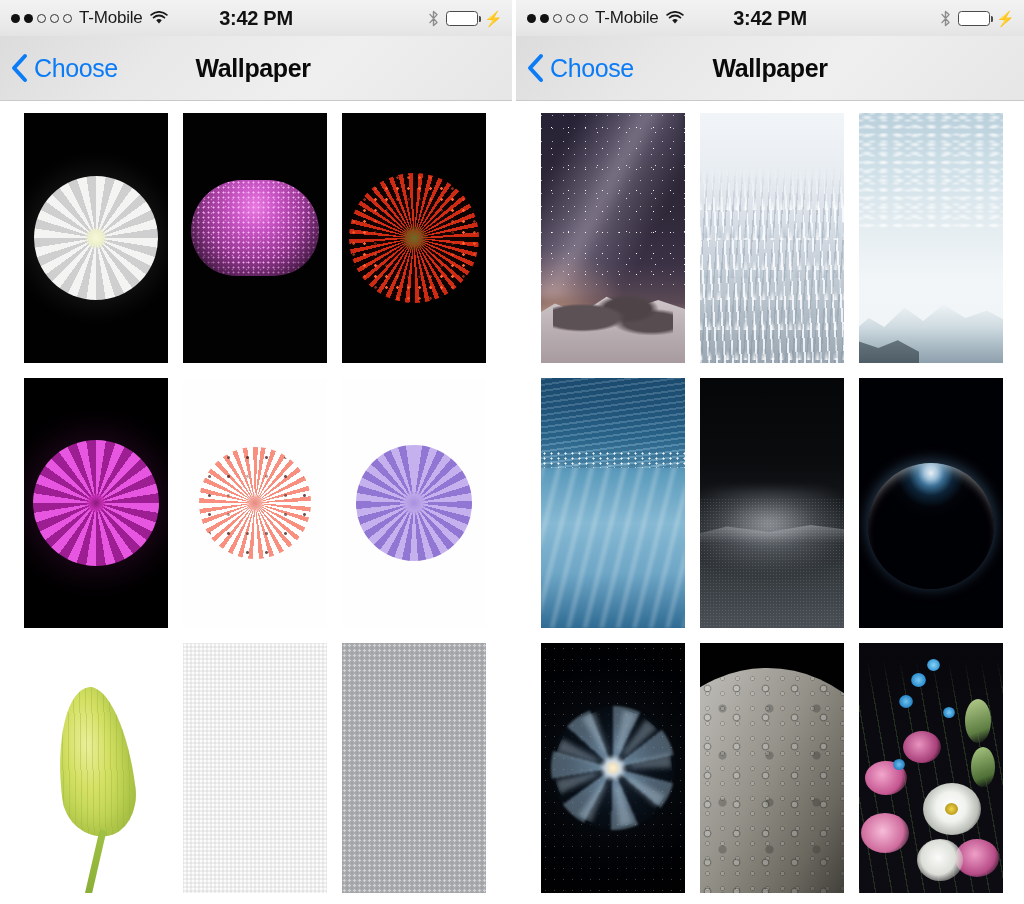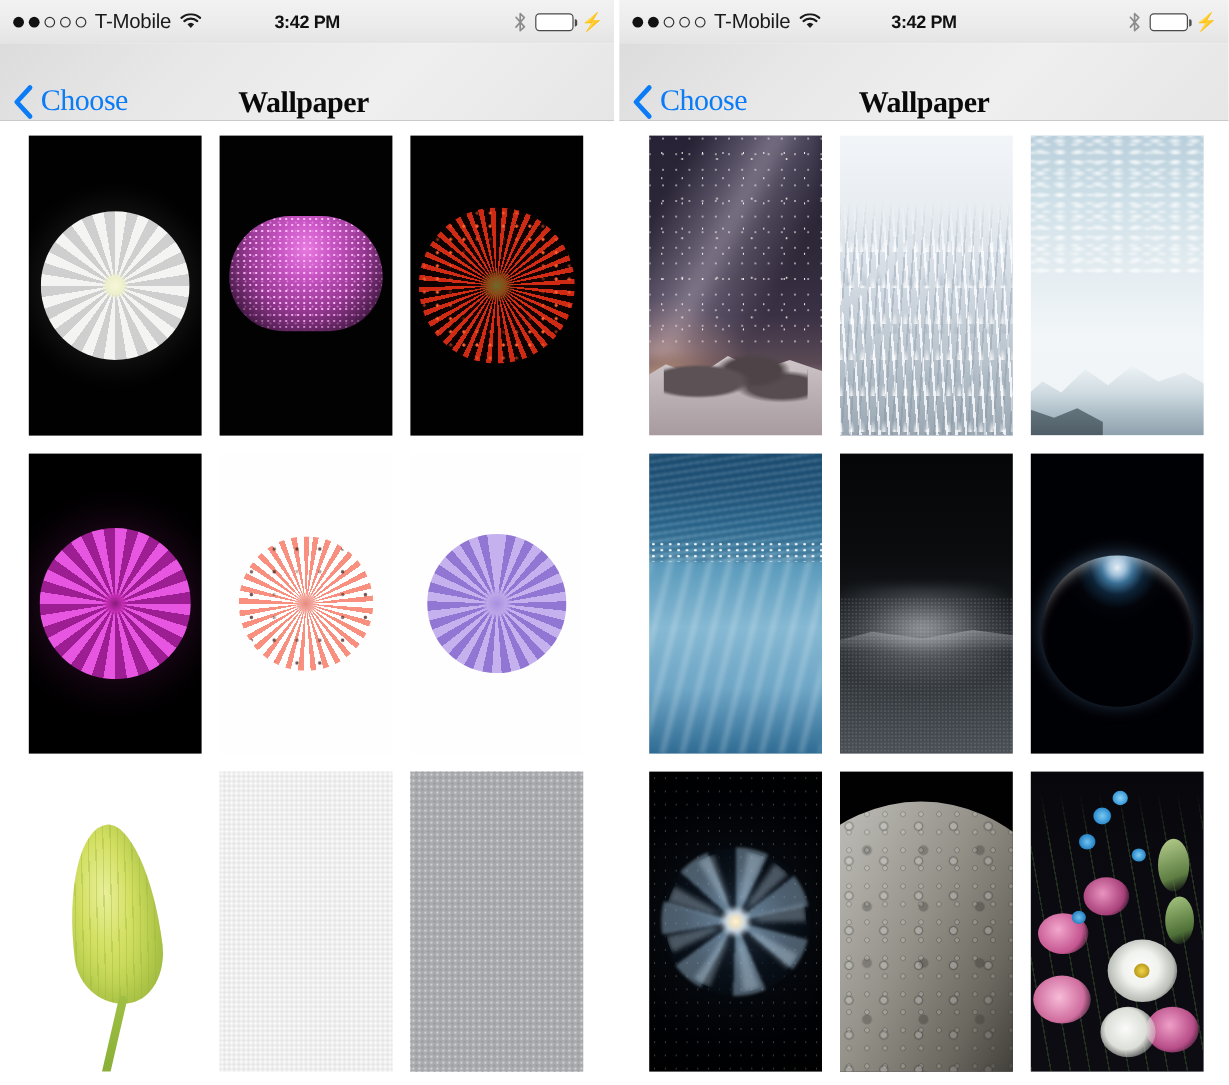--- a/index.html
+++ b/index.html
@@ -25,21 +25,21 @@
   .dot.filled { background: #111; }
   .dot.empty { background: transparent; border: 1.6px solid #333; }
   .carrier { font-size: 17px; color: #1a1a1a; letter-spacing: -0.2px; font-weight: 400; }
   .wifi { width: 18px; height: 14px; position: relative; }
 
   .sb-center {
     position: absolute; left: 0; right: 0; top: 0; height: 36px;
     display: flex; align-items: center; justify-content: center;
     pointer-events: none;
   }
-  .clock { font-size: 15px; font-weight: bold; color: #111; letter-spacing: -0.3px; }
+  .clock { font-size: 20px; font-weight: bold; color: #111; letter-spacing: -0.3px; }
 
   .sb-right {
     position: absolute; right: 9px; top: 0; height: 36px;
     display: flex; align-items: center; gap: 7px;
   }
   .bt { width: 11px; height: 17px; }
   .battery {
     position: relative; width: 32px; height: 15px;
     border: 1.6px solid #4a4a4a; border-radius: 3.5px;
     padding: 1.5px; background: #fff;
@@ -48,23 +48,22 @@
     content: ""; position: absolute; right: -4px; top: 4px;
     width: 2.5px; height: 6px; background: #4a4a4a; border-radius: 0 1.5px 1.5px 0;
   }
   .batt-fill { height: 100%; background: #4cd364; border-radius: 1.5px; }
   .bolt { font-size: 15px; color: #111; line-height: 1; margin-left: -1px; }
 
   
   .navbar {
     position: relative; height: 65px; width: 100%;
     background: linear-gradient(135deg,#dcdcdc 0%,#e8e8e8 30%,#efefef 62%,#e6e6e6 100%);
-    display: flex; align-items: flex-end;
+    display: flex; align-items: center;
     border-bottom: 1px solid #c9c9c9;
-    font-family: Liberation Serif, serif;
   }
   .back-btn {
     display: flex; align-items: center; gap: 6px;
     padding-left: 10px; cursor: pointer;
   }
   .chevron { width: 18px; height: 30px; display: block; }
   .back-label { font-size: 25px; color: #0b7cf6; letter-spacing: -0.4px; }
   .nav-title {
     position: absolute; left: 0; right: 0;
     text-align: center; font-size: 25px; font-weight: bold; color: #0a0a0a;

